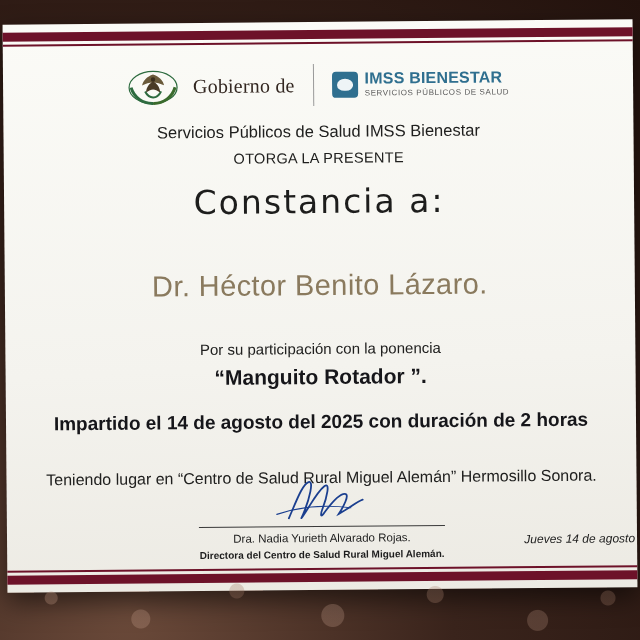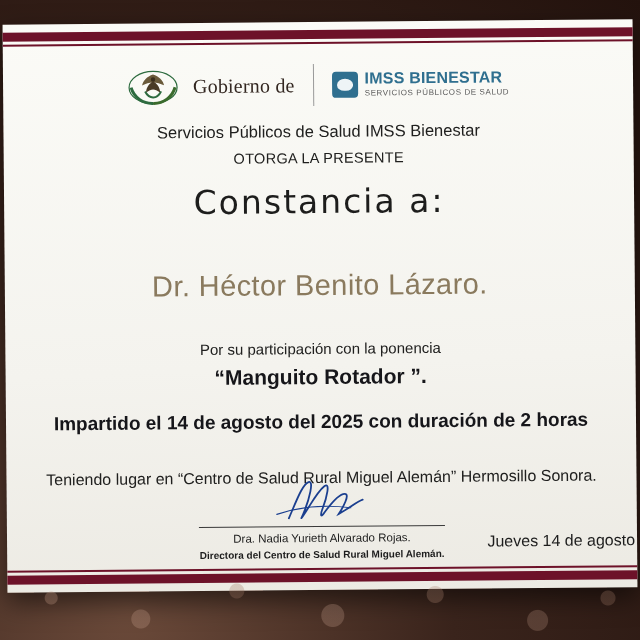--- a/index.html
+++ b/index.html
@@ -224,23 +224,24 @@
   .sign-role {
     margin-top: 5px;
     font-size: 10px;
     font-weight: bold;
     color: #1d1d1d;
   }
   .doc-date {
     position: absolute;
     right: 2px;
     top: 512px;
-    font-size: 16px;
+    font-size: 12px;
     color: #1d1d1d;
     white-space: nowrap;
+    font-style: italic;
   }
 </style>
 </head>
 <body>
 
 <div id="photo">
 
   <div id="certificate">
 
     <div class="frame-outer"></div>

